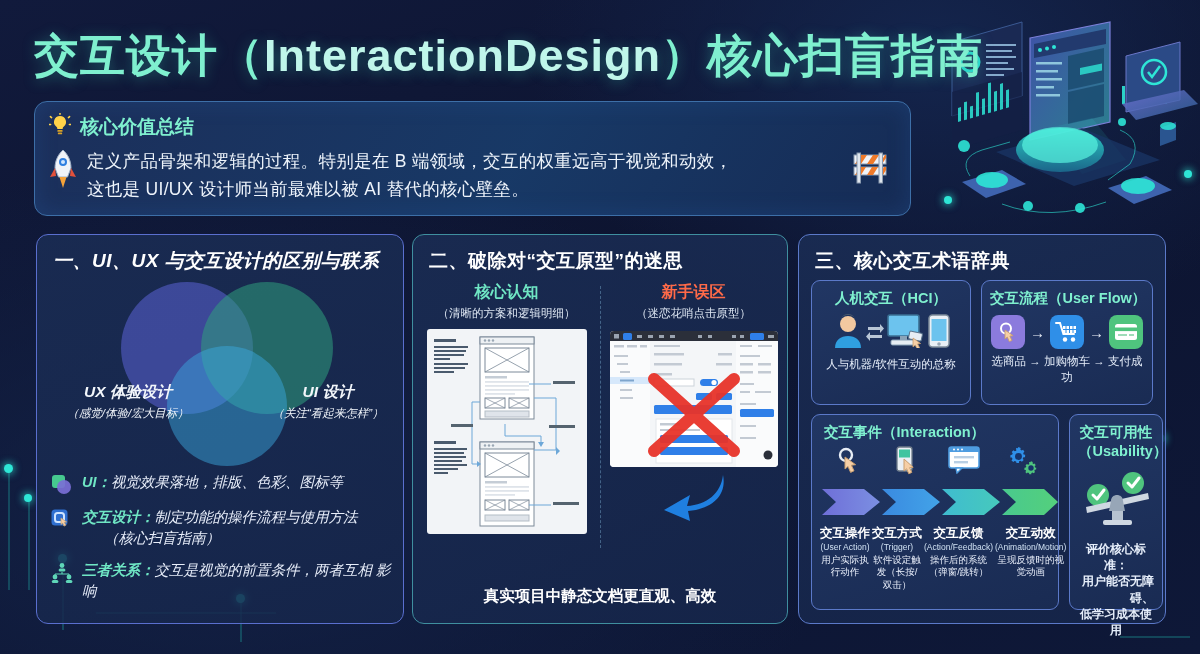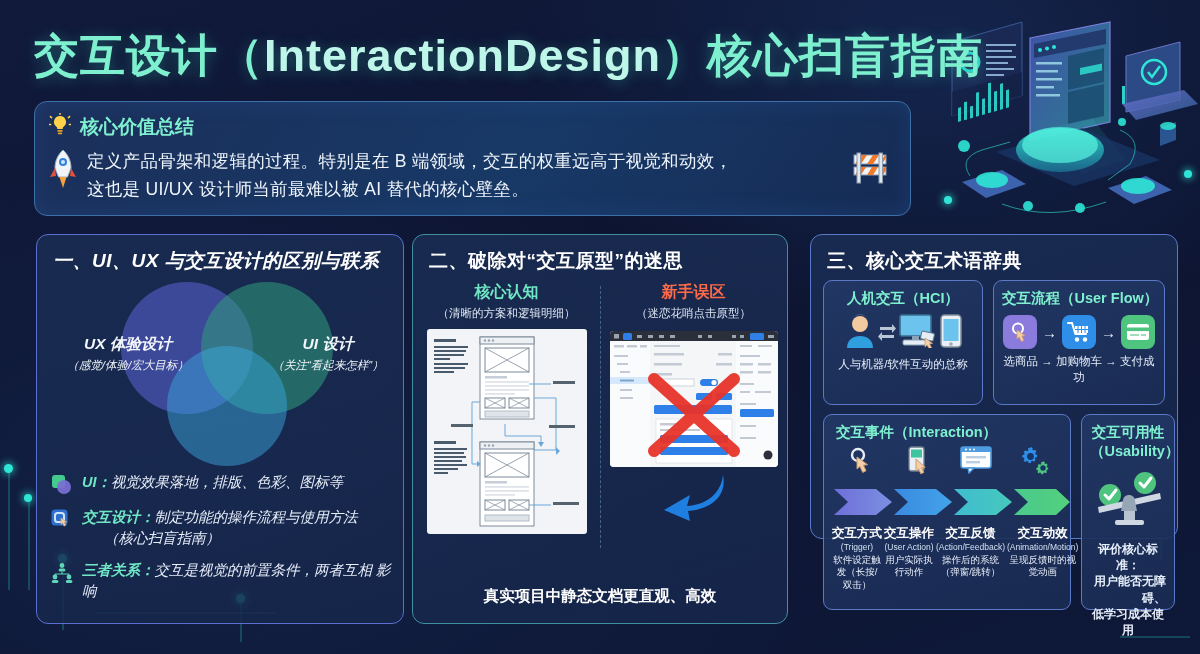--- a/index.html
+++ b/index.html
@@ -49,29 +49,29 @@
   .barrier { position: absolute; right: 20px; bottom: 30px; width: 40px; height: 36px; }
   
   .hero { position: absolute; right: 0; top: 0; width: 270px; height: 228px; }
   
   .panel {
     position: absolute; border-radius: 12px;
     background: linear-gradient(165deg, rgba(27,46,86,.82) 0%, rgba(22,38,75,.86) 100%);
   }
   #panel1 { left: 36px; top: 234px; width: 368px; height: 390px; border: 1px solid #5a6fcf; font-style: italic; }
   #panel2 { left: 412px; top: 234px; width: 376px; height: 390px; border: 1px solid #3f8f9f; }
-  #panel3 { left: 798px; top: 234px; width: 368px; height: 305px; border: 1px solid #5b79c9; margin-left: 12px; }
+  #panel3 { left: 798px; top: 234px; width: 368px; height: 390px; border: 1px solid #5b79c9; }
   .panel-title {
     color: #ffffff; font-size: 19px; font-weight: bold;
     padding: 13px 0 0 16px; letter-spacing: .5px;
   }
   
   .venn { position: relative; width: 100%; height: 190px; margin-top: 2px; }
   .venn svg { position: absolute; left: 0; top: 0; }
-  .vlabel { position: absolute; color: #f2f6fb; text-align: center; line-height: 1.3; }
+  .vlabel { position: absolute; color: #f2f6fb; text-align: center; line-height: 1.3; margin-top: 48px; }
   .vlabel b { font-size: 15.5px; font-weight: bold; display: block; }
   .vlabel span { font-size: 11.5px; }
   
   .bullets { padding: 6px 12px 0 14px; }
   .bullet { display: flex; gap: 9px; margin-bottom: 11px; align-items: flex-start; }
   .bullet .bico { flex: 0 0 22px; width: 22px; height: 22px; margin-top: 2px; }
   .btext { font-size: 14.5px; line-height: 1.45; color: #e8eefa; }
   .btext .key { color: #6fe6c4; font-weight: bold; }
   .indent { display: block; padding-left: 22px; }
   
@@ -720,28 +720,28 @@
                 </linearGradient>
             </defs>
             <polygon points="2,8 44,8 60,21 44,34 2,34 16,21" fill="url(#a1)"></polygon>
             <polygon points="62,8 104,8 120,21 104,34 62,34 76,21" fill="url(#a2)"></polygon>
             <polygon points="122,8 164,8 180,21 164,34 122,34 136,21" fill="url(#a3)"></polygon>
             <polygon points="182,8 224,8 238,21 224,34 182,34 196,21" fill="url(#a4)"></polygon>
           </svg>
 
           <div class="evt-cols">
             <div class="evt-col">
+              <div class="evt-n">交互操作</div>
+              <div class="evt-e">(User Action)</div>
+              <div class="evt-d">用户实际执行动作</div>
+            </div>
+            <div class="evt-col">
               <div class="evt-n">交互方式</div>
               <div class="evt-e">(Trigger)</div>
               <div class="evt-d">软件设定触发（长按/双击）</div>
-            </div>
-            <div class="evt-col">
-              <div class="evt-n">交互操作</div>
-              <div class="evt-e">(User Action)</div>
-              <div class="evt-d">用户实际执行动作</div>
             </div>
             <div class="evt-col">
               <div class="evt-n">交互反馈</div>
               <div class="evt-e">(Action/Feedback)</div>
               <div class="evt-d">操作后的系统（弹窗/跳转）</div>
             </div>
             <div class="evt-col">
               <div class="evt-n">交互动效</div>
               <div class="evt-e">(Animation/Motion)</div>
               <div class="evt-d">呈现反馈时的视觉动画</div>

